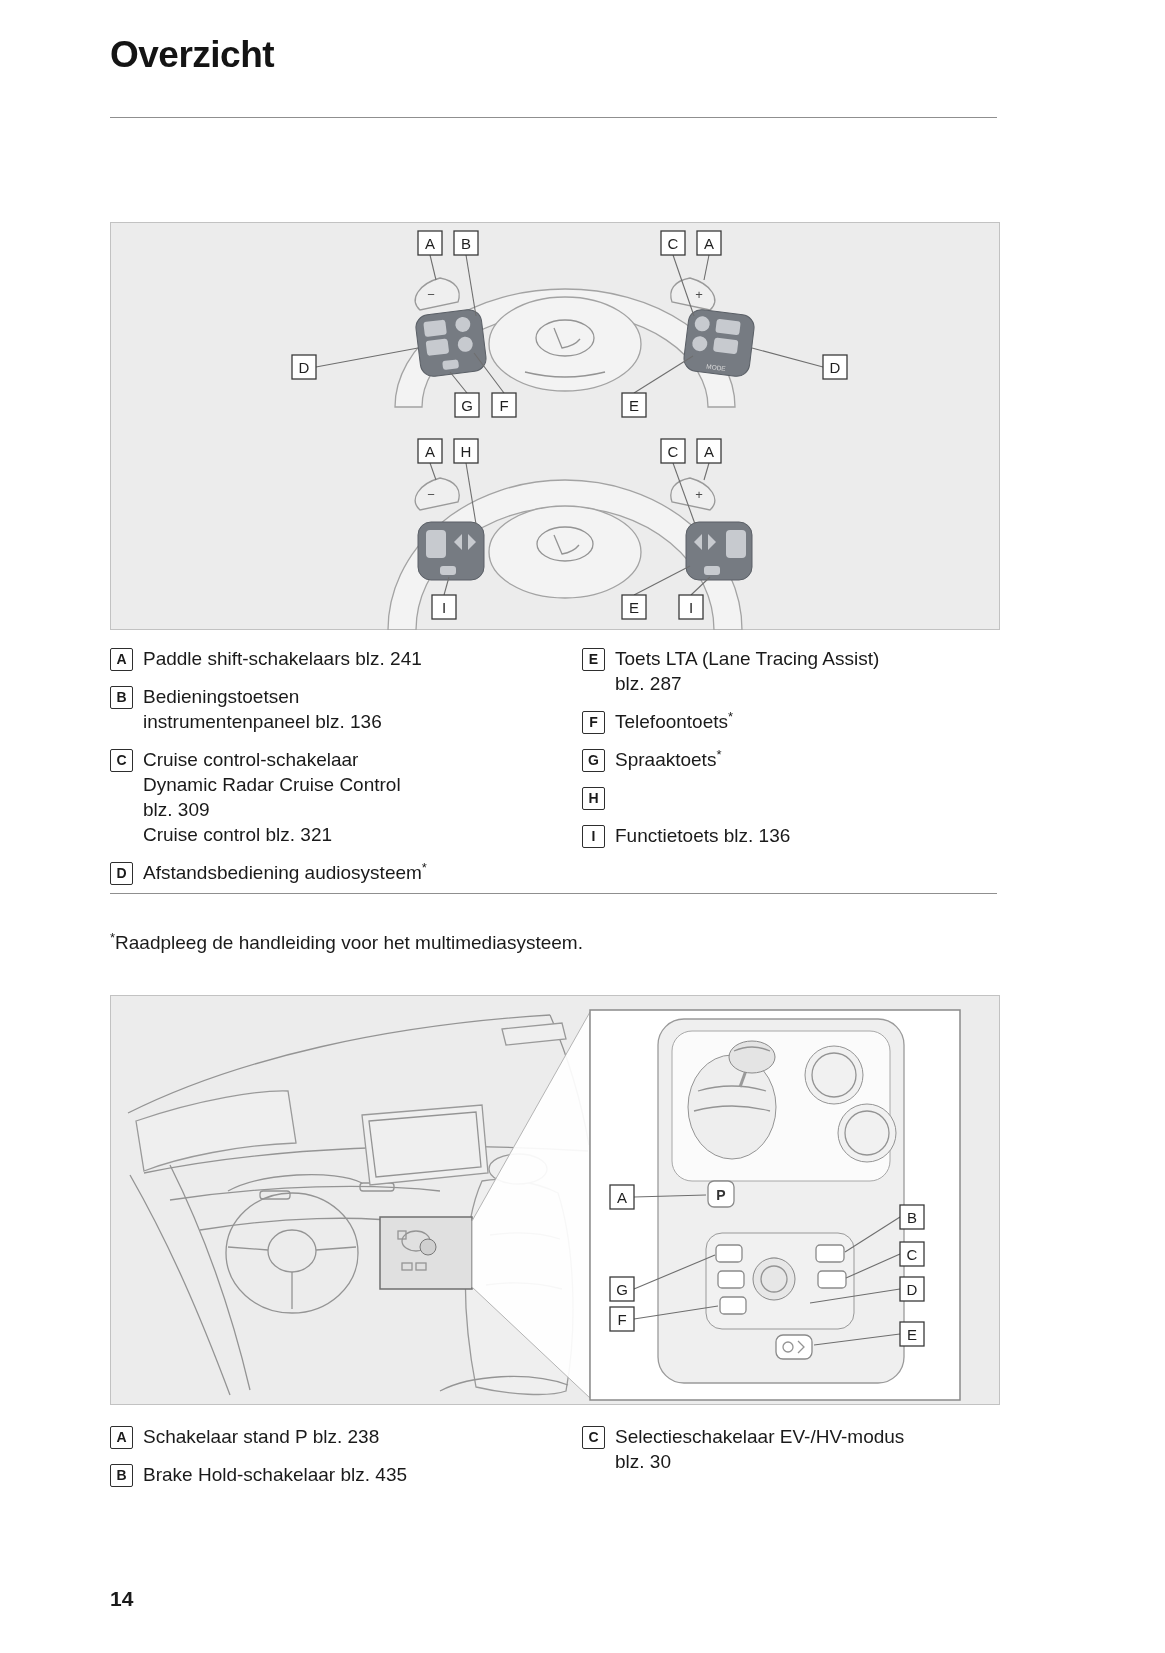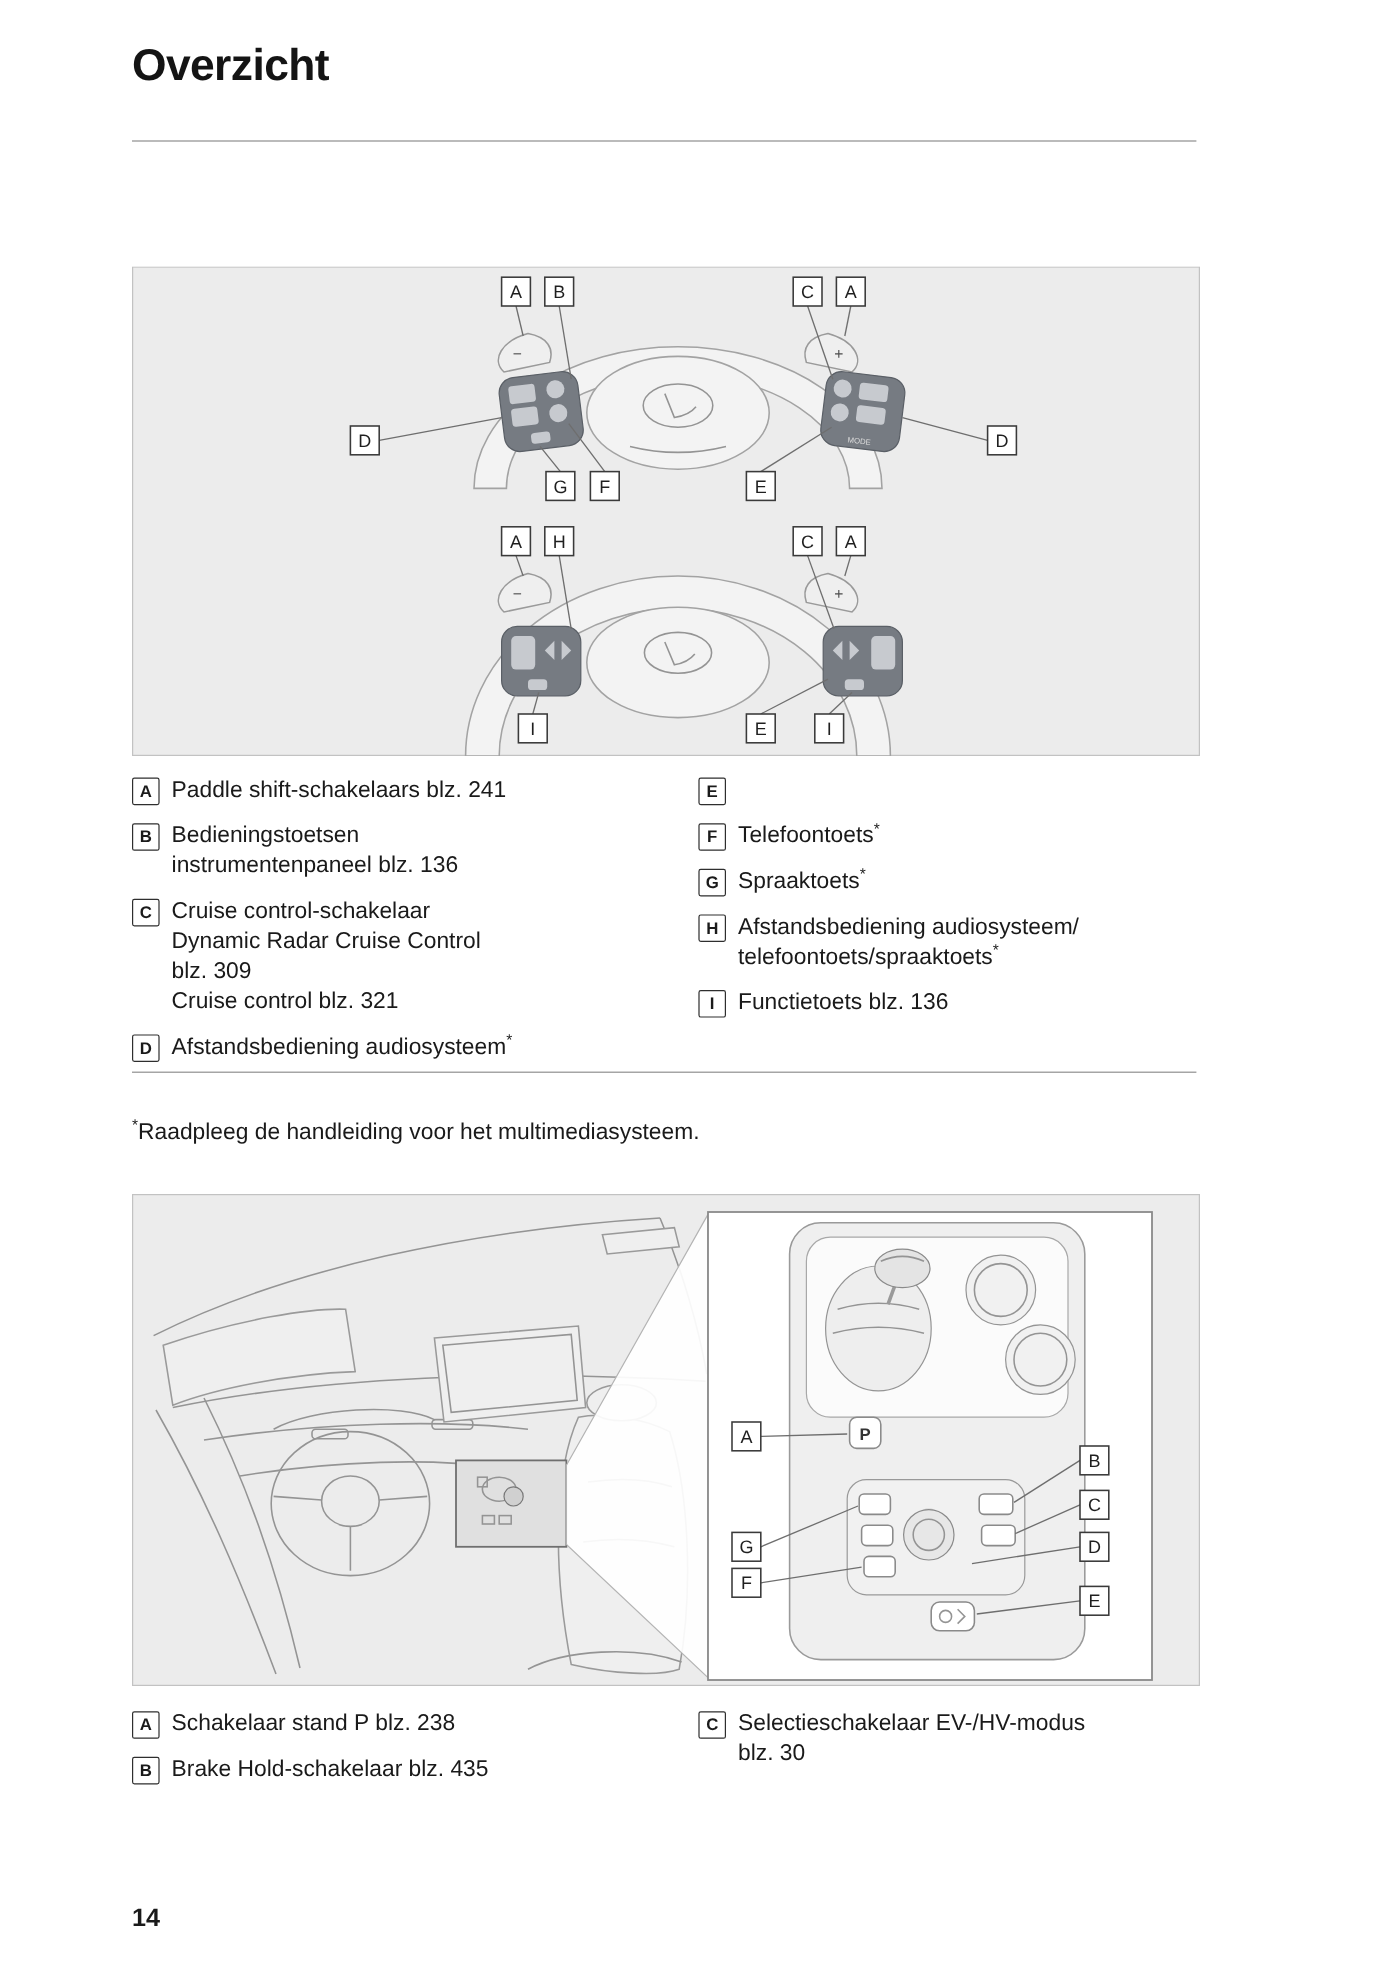--- a/index.html
+++ b/index.html
@@ -229,39 +229,39 @@
       <div class="legend-item">
         <span class="keybox">D</span>
         <div>
           <span class="ln"><span>Afstandsbediening audiosysteem</span><sup class="ast">*</sup></span>
         </div>
       </div>
     </div>
     <div class="col-right">
       <div class="legend-item">
         <span class="keybox">E</span>
+        <div>
+          <span class="ln">Toets LTA (Lane Tracing Assist)</span>
+          <span class="ln">blz. 287</span>
+        </div>
       </div>
       <div class="legend-item">
         <span class="keybox">F</span>
         <div>
           <span class="ln"><span>Telefoontoets</span><sup class="ast">*</sup></span>
         </div>
       </div>
       <div class="legend-item">
         <span class="keybox">G</span>
         <div>
           <span class="ln"><span>Spraaktoets</span><sup class="ast">*</sup></span>
         </div>
       </div>
       <div class="legend-item">
         <span class="keybox">H</span>
-        <div>
-          <span class="ln">Afstandsbediening audiosysteem/</span>
-          <span class="ln"><span>telefoontoets/spraaktoets</span><sup class="ast">*</sup></span>
-        </div>
       </div>
       <div class="legend-item">
         <span class="keybox">I</span>
         <div>
           <span class="ln">Functietoets blz. 136</span>
         </div>
       </div>
     </div>
   </section>
 

